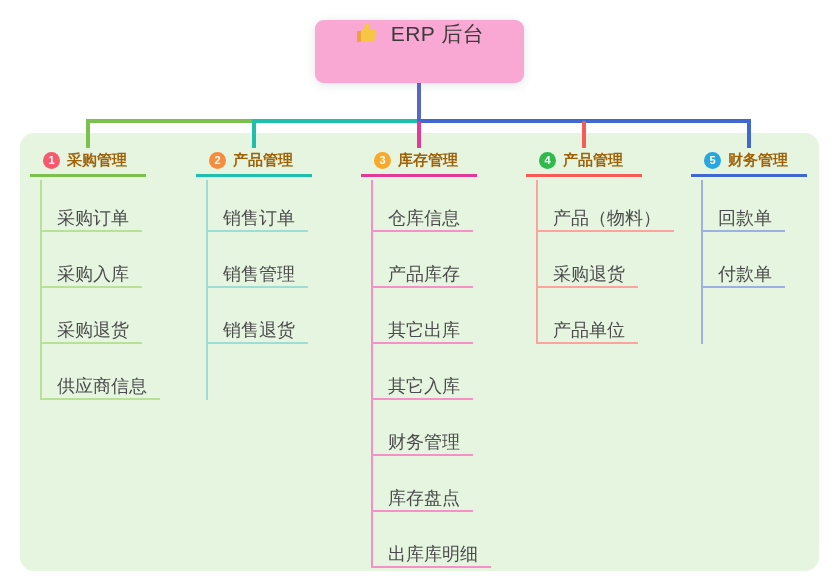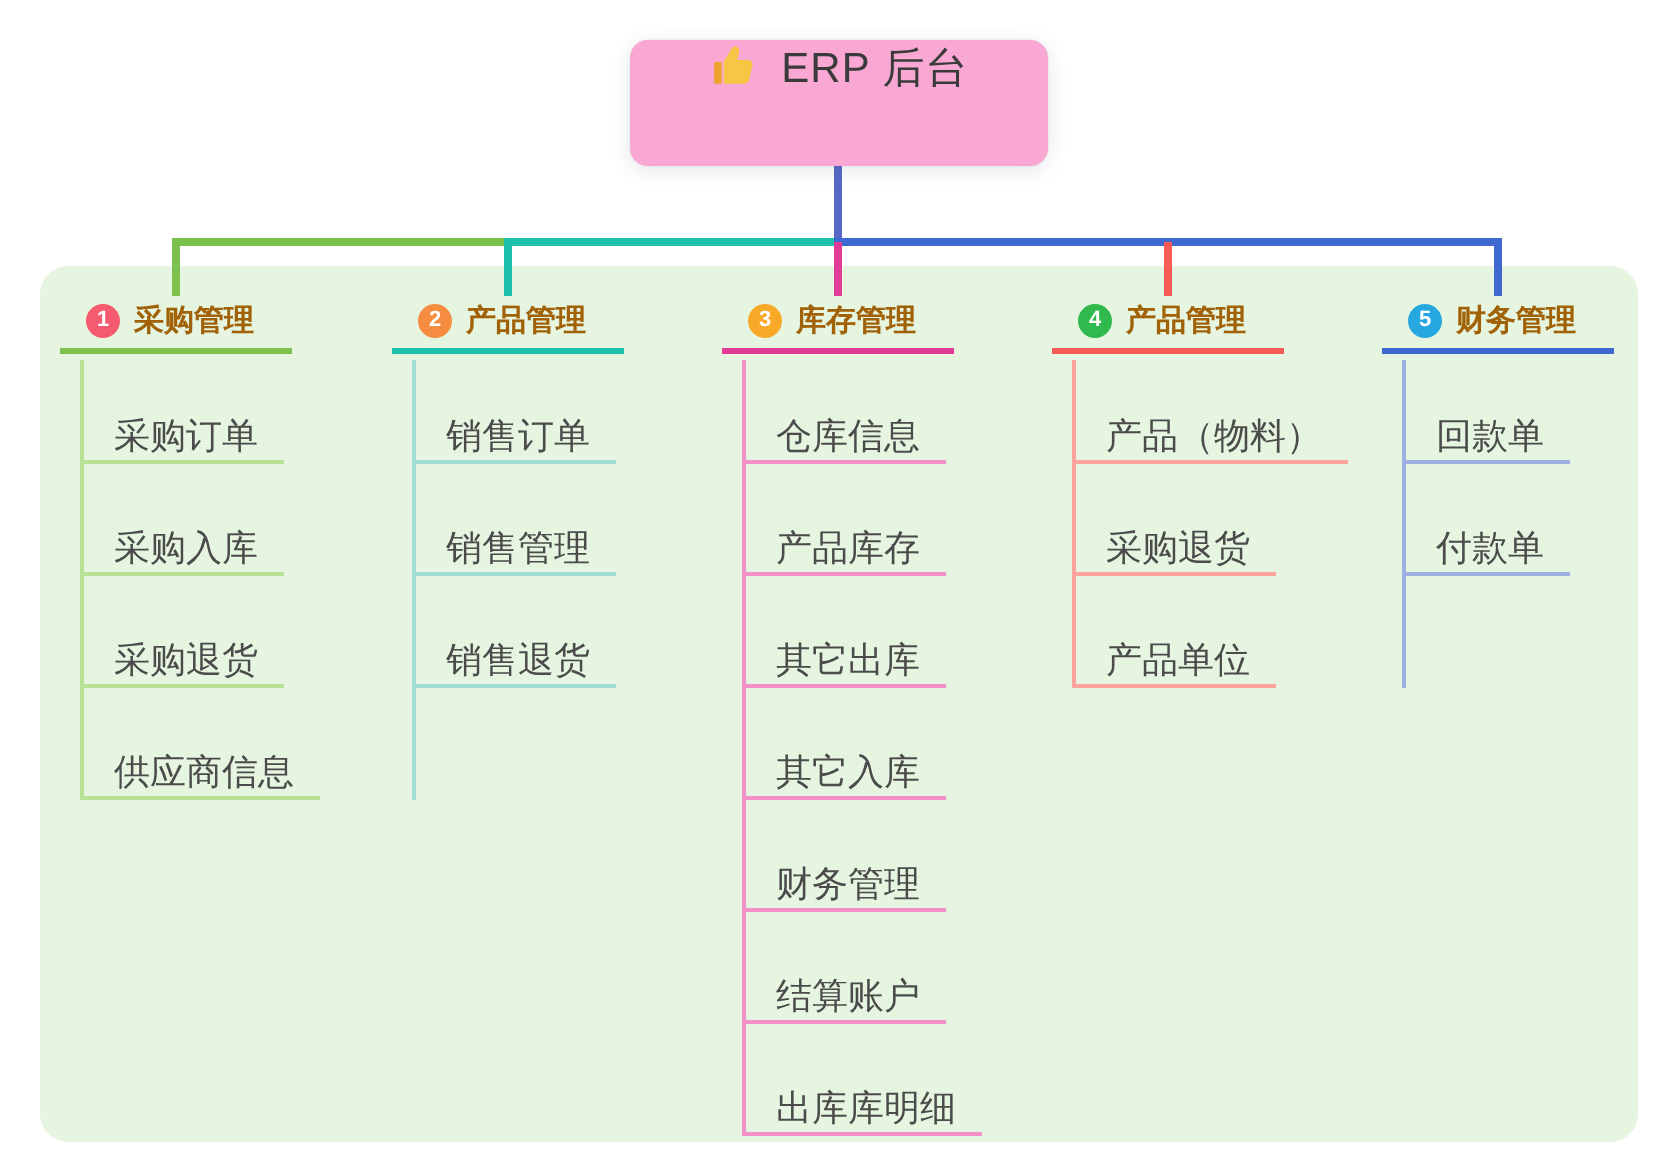--- a/index.html
+++ b/index.html
@@ -86,21 +86,21 @@
     <div class="header">
       <span class="badge">3</span>
       <span class="hlabel">库存管理</span>
     </div>
     <div class="trunk" style="height:388px"></div>
     <div class="child" style="top:206px">仓库信息</div>
     <div class="child" style="top:318px">其它出库</div>
     <div class="child" style="top:262px">产品库存</div>
     <div class="child" style="top:374px">其它入库</div>
     <div class="child" style="top:430px">财务管理</div>
-    <div class="child" style="top:486px">结算账户</div>
+    <div class="child" style="top:486px">库存盘点</div>
     <div class="child" style="top:542px">出库库明细</div>
   </div>
 
   <div class="branch" style="left: 526px; --c: #f75b55; --lc: #faa39f; --badge: #30b94d;">
     <div class="stub"></div>
     <div class="header">
       <span class="badge">4</span>
       <span class="hlabel">产品管理</span>
     </div>
     <div class="trunk" style="height:164px"></div>

